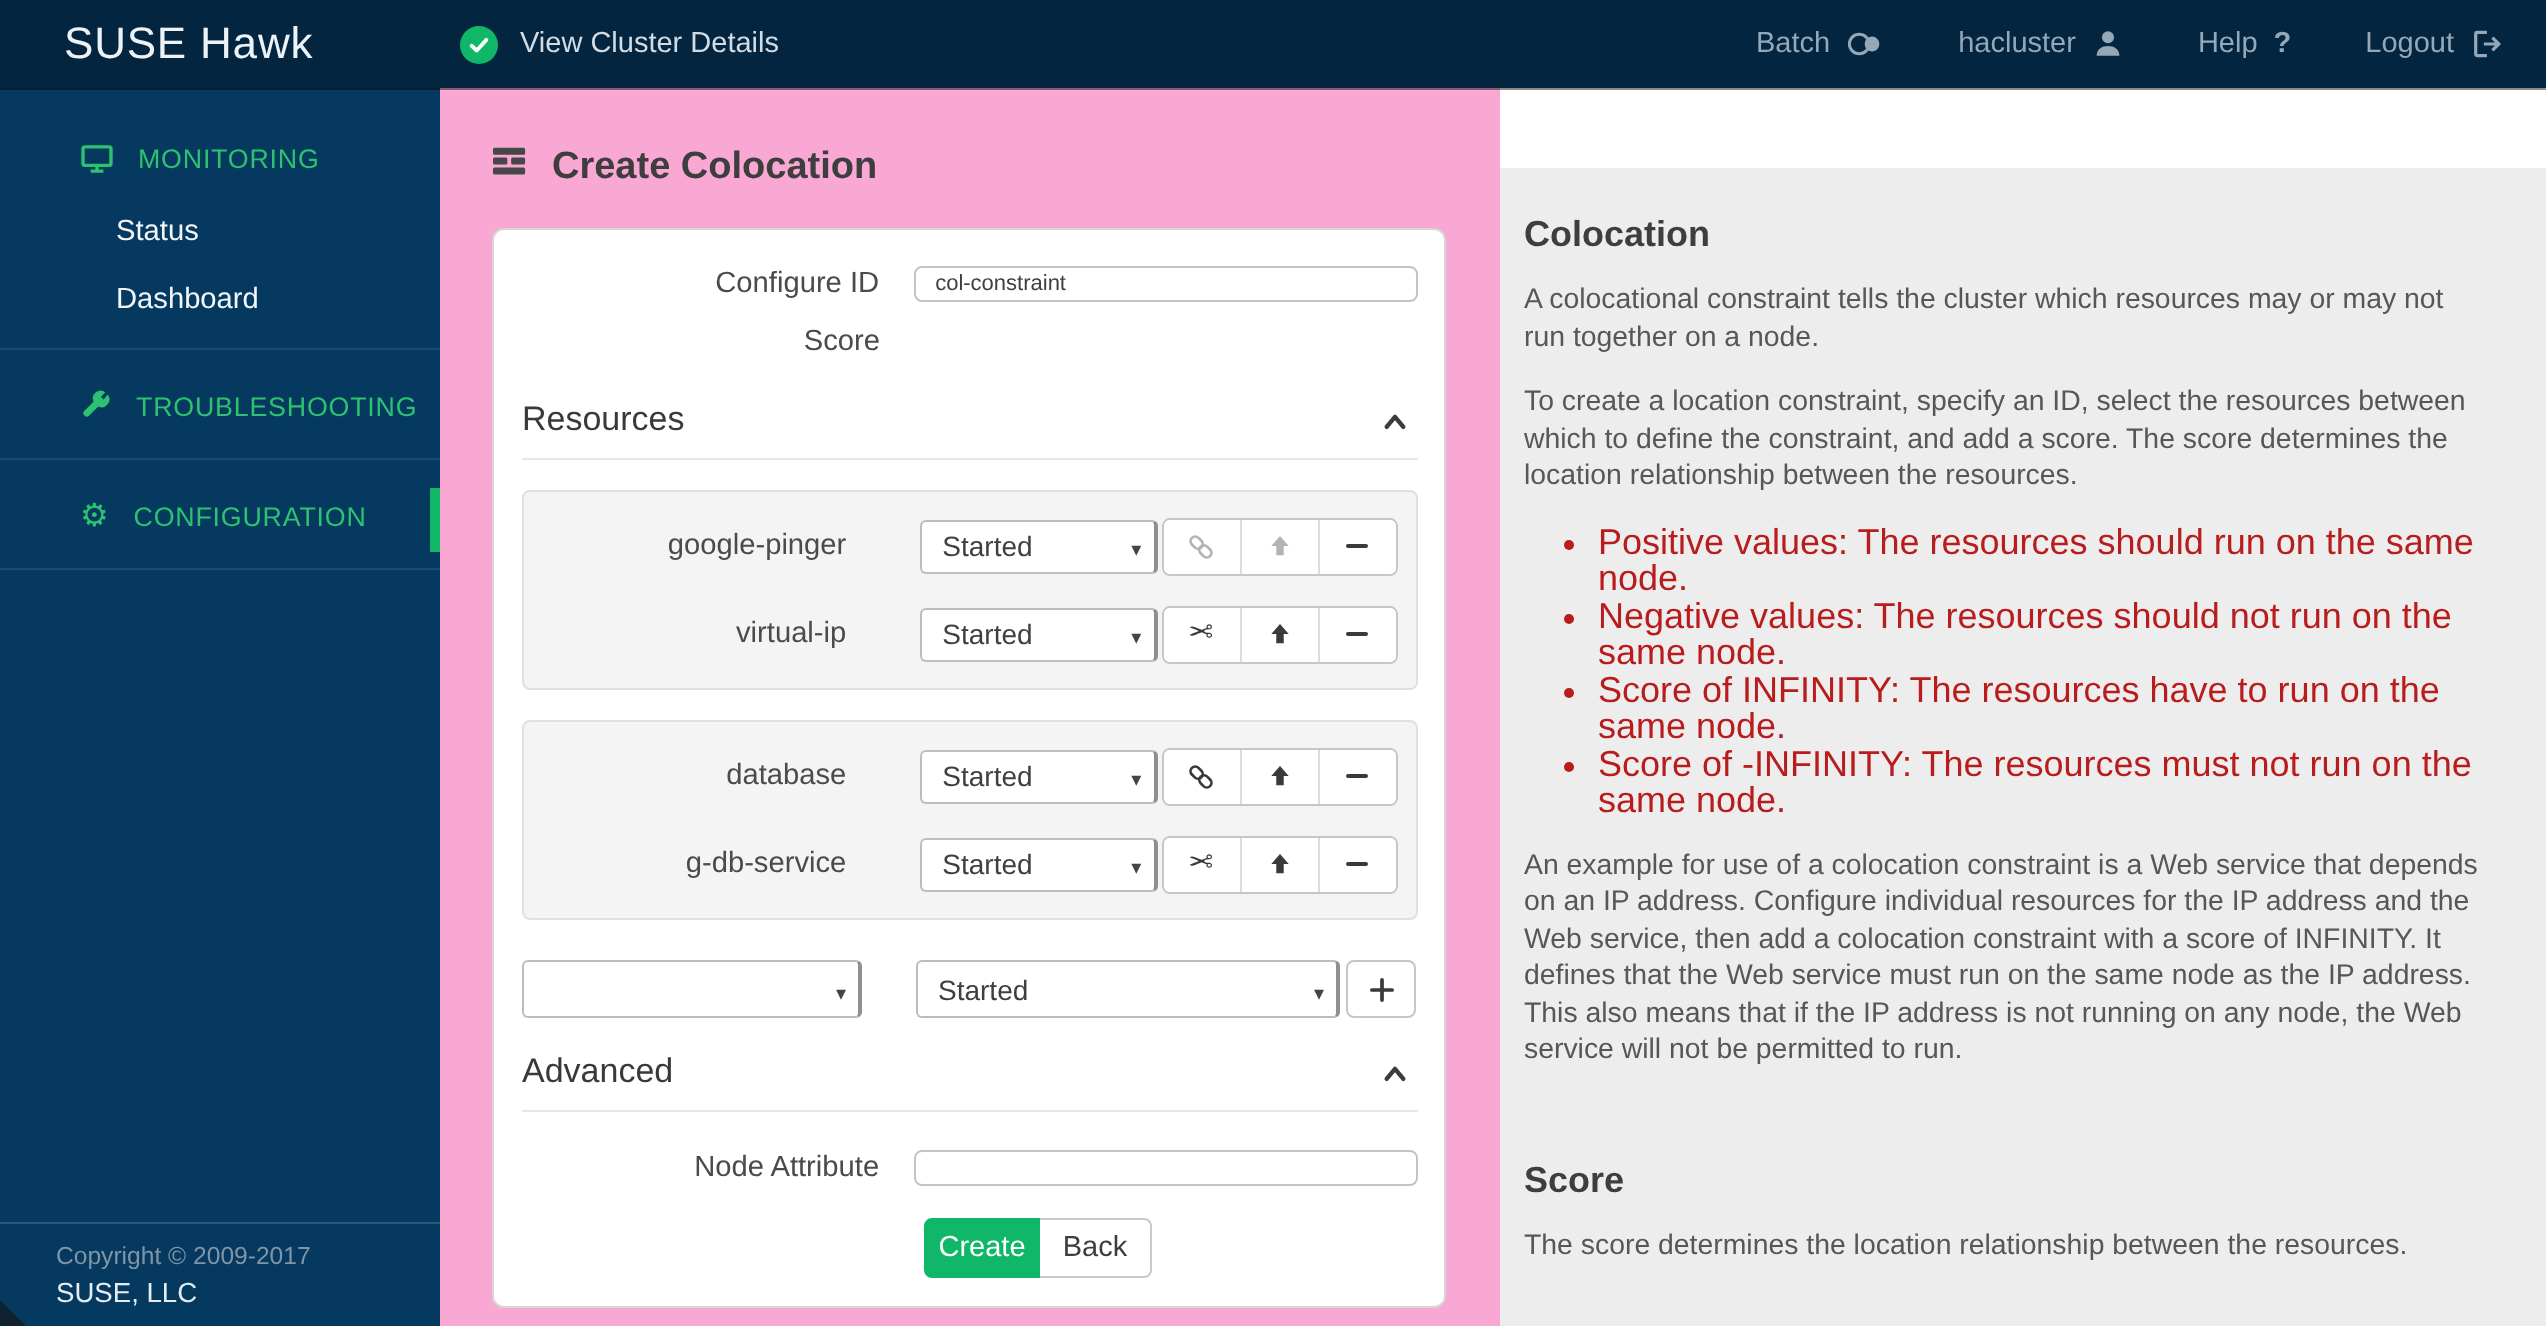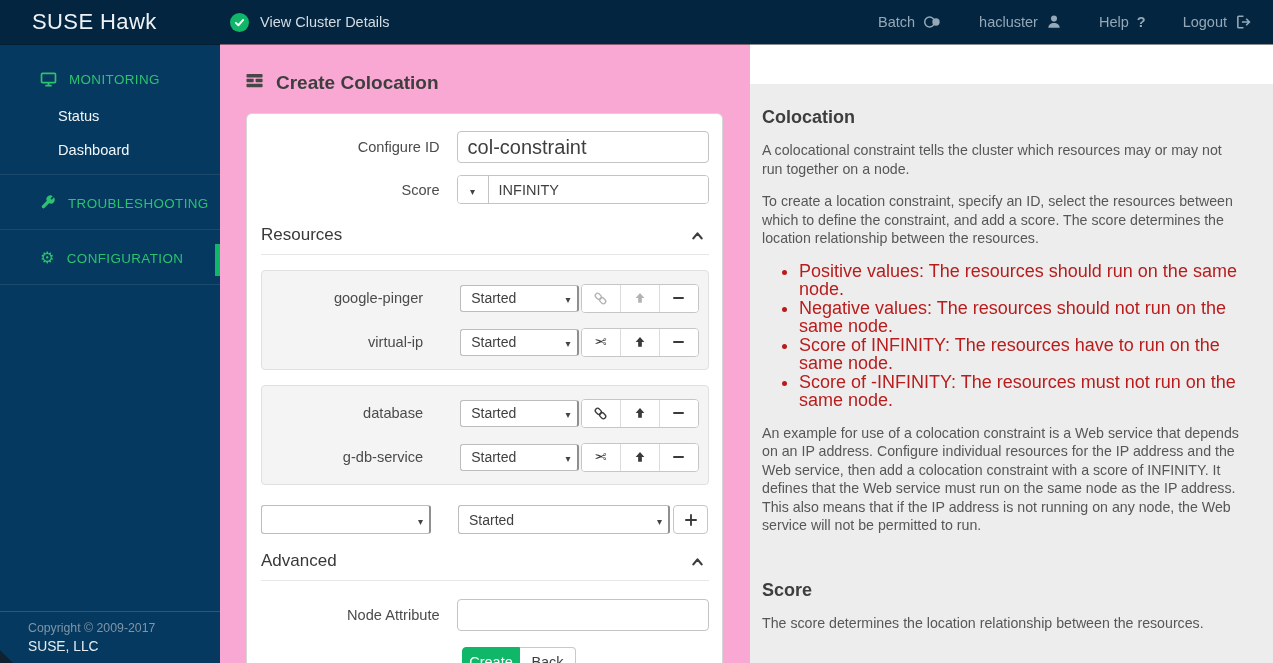--- a/index.html
+++ b/index.html
@@ -41,22 +41,22 @@
   
   .main { position:absolute; top:44px; left:220px; right:523px; bottom:0; background:#f9a8d4;
     padding:28px 0 0 26px; }
   .page-title { display:flex; align-items:center; gap:12px; font-size:19px; font-weight:bold; color:#3e3e3e; }
   .card { margin-top:19px; width:477px; border:1px solid #d6d6d6; border-radius:6px;
     background:#fff; padding:7px 13px 14px 14px; }
 
   .field-row { display:flex; align-items:center; margin:10px 0 12px 0; }
   .field-label { width:196px; text-align:right; padding-right:17px; font-size:14.6px; color:#4b4b4b; }
   .field-ctl { width:253px; }
-  .text-input { width:100%; height:32px; border:1px solid #c4c4c4; border-radius:4px;
-    padding:0 10px; font-size:20px; color:#3f3f3f; font-family:inherit; background:#fff; }
+  .text-input { width:100%; height:18px; border:1px solid #c4c4c4; border-radius:4px;
+    padding:0 10px; font-size:11px; color:#3f3f3f; font-family:inherit; background:#fff; }
   .score-ctl { display:flex; height:29px; border:1px solid #c4c4c4; border-radius:4px; background:#fff; overflow:hidden; }
   .score-caret { width:31px; border-right:1px solid #c4c4c4; display:flex; align-items:center;
     justify-content:center; cursor:pointer; background:#fff; }
   .score-ctl input { border:none; outline:none; flex:1; padding:0 10px; font-size:14.5px; color:#3f3f3f; font-family:inherit; }
   .icon-caret::after { content:"▾"; font-size:10px; color:#444; line-height:1; }
 
   .sect { display:flex; justify-content:space-between; align-items:center;
     border-bottom:1px solid #e7e7e7; padding:9px 4px 9px 0; margin-top:8px;
     font-size:17px; color:#393939; }
   .sect .chev { cursor:pointer; color:#3c3c3c; display:flex; }
@@ -210,28 +210,20 @@
 
     <div class="field-row">
       <label class="field-label">Configure ID</label>
       <div class="field-ctl">
         <input class="text-input" type="text" value="col-constraint" style="">
       </div>
     </div>
 
     <div class="field-row">
       <label class="field-label">Score</label>
-      <div class="field-ctl">
-        <div class="score-ctl">
-          <span class="score-caret">
-              <span class="icon-caret"></span>
-            </span>
-          <input type="text" value="INFINITY" style="">
-        </div>
-      </div>
     </div>
 
     <div class="sect">
       <span>Resources</span>
       <span class="chev">
         <svg width="15" height="13" viewBox="0 0 18 14">
             <polyline points="4,10.5 9,4.5 14,10.5" fill="none" stroke="currentColor" stroke-width="2.6" stroke-linecap="round" stroke-linejoin="round"></polyline>
           </svg>
       </span>
     </div>

